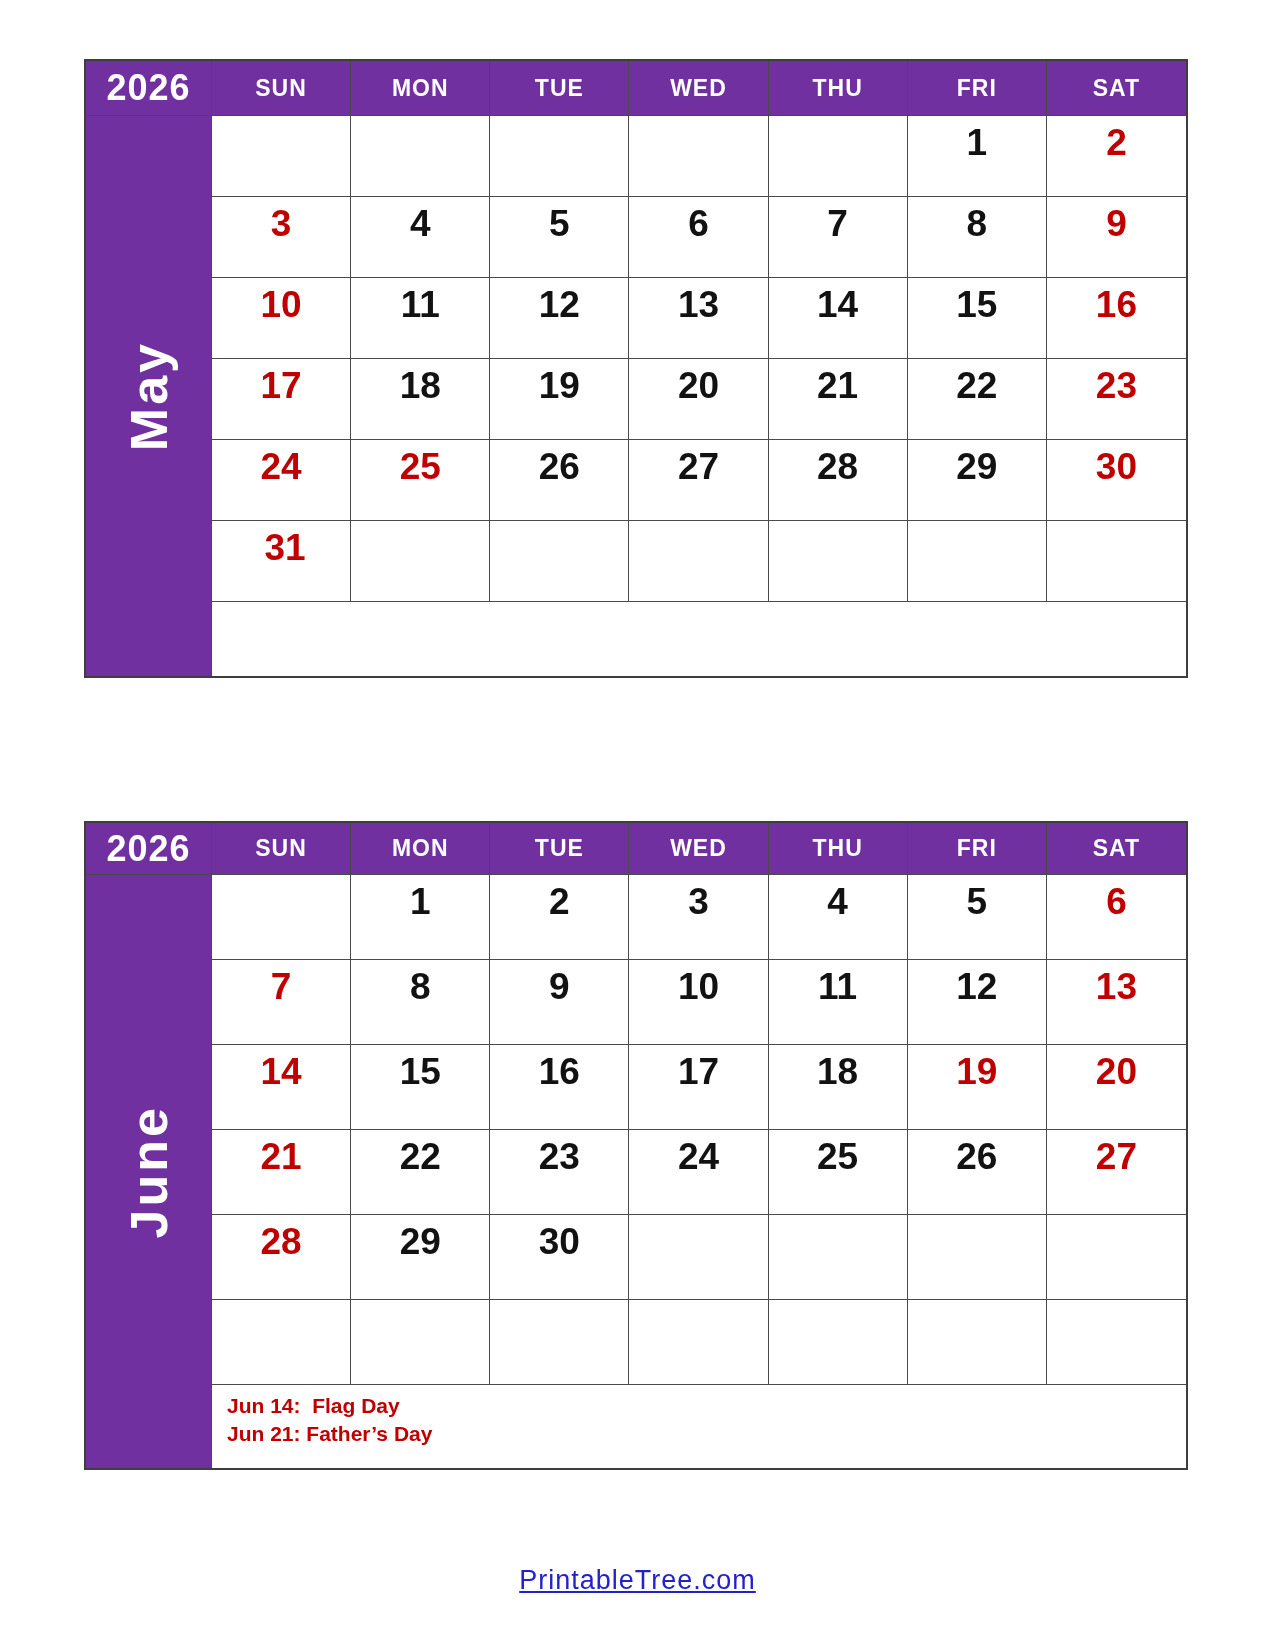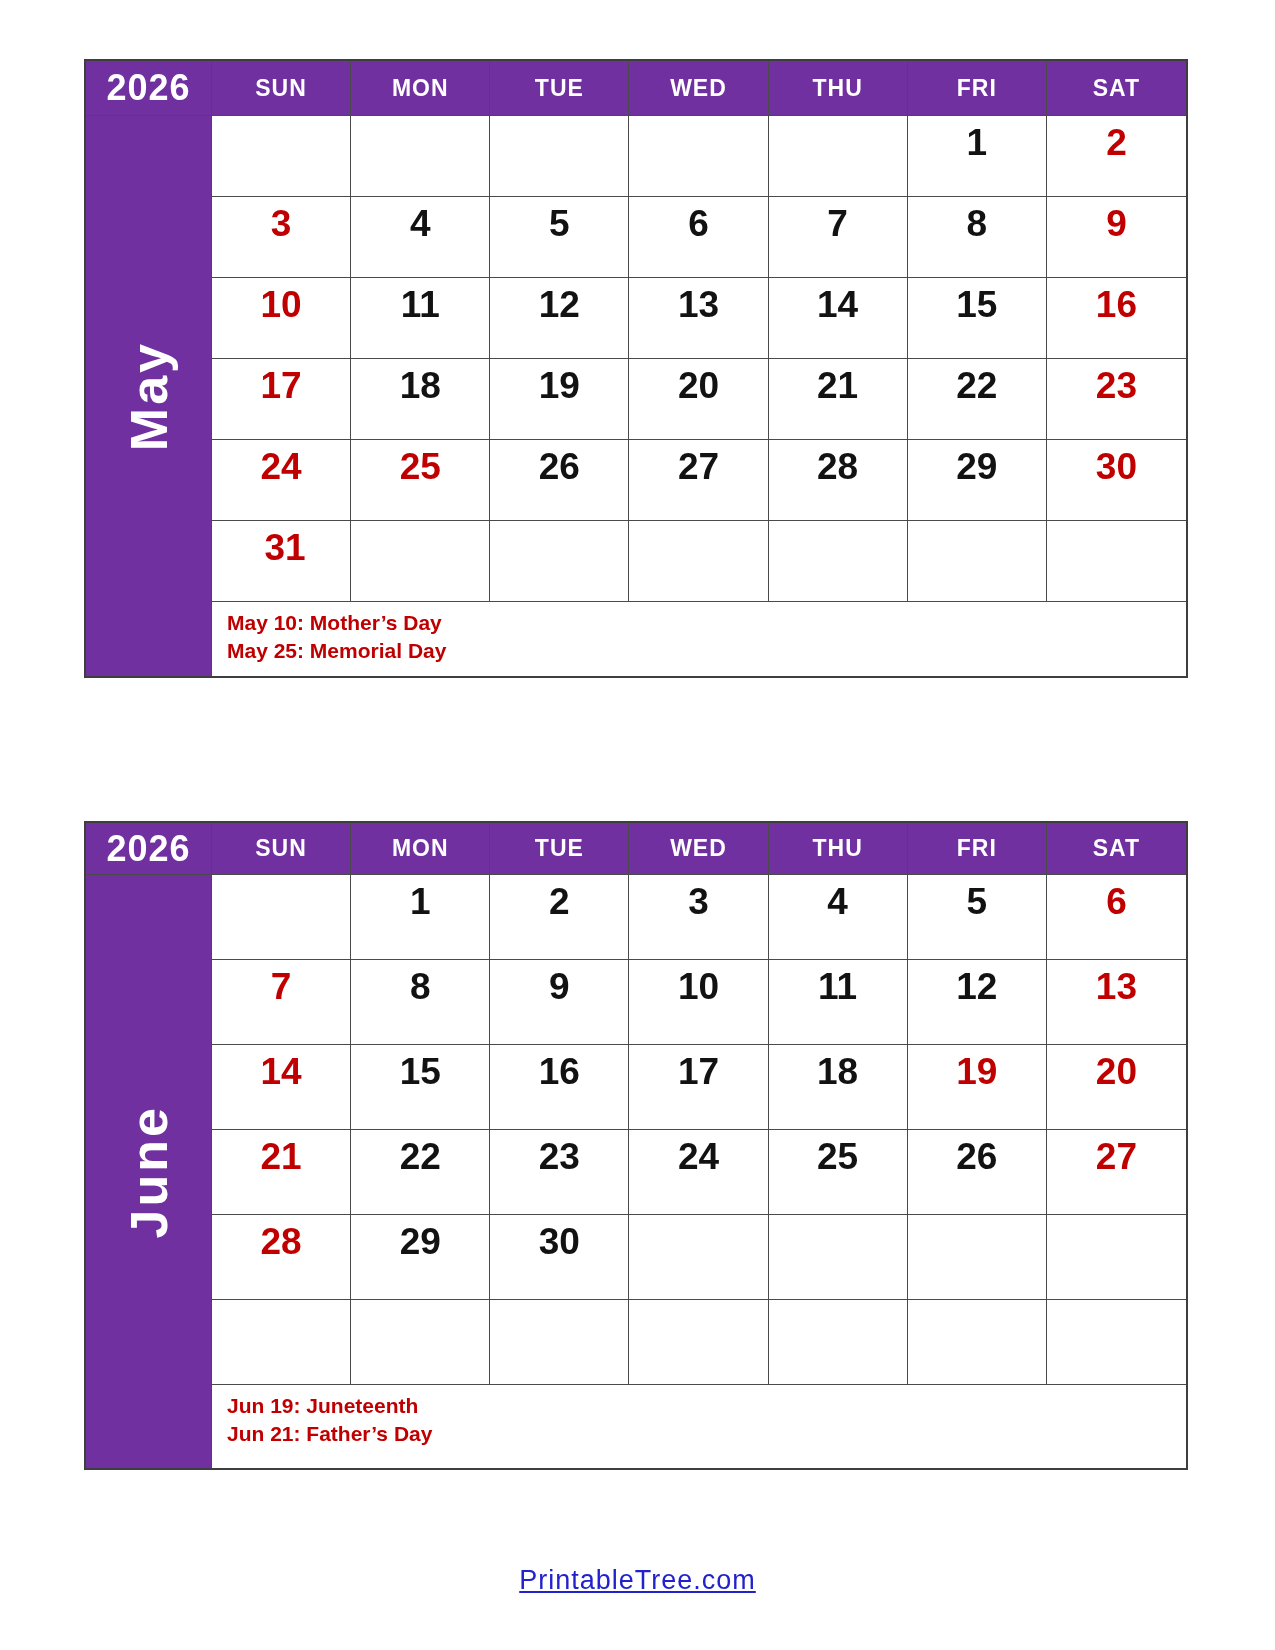--- a/index.html
+++ b/index.html
@@ -113,24 +113,20 @@
   }
 </style>
 </head>
 <body>
 
 <div class="cal cal-0">
   <div class="year-cell">2026</div>
   <div class="sidebar">
     <span class="month-label">May</span>
   </div>
-  <div class="holidays">
-      <div class="holiday-line">May 10: Mother’s Day</div>
-      <div class="holiday-line">May 25: Memorial Day</div>
-    </div>
 <div class="dow-cell" style="grid-column: 2;">SUN</div>
     <div class="dow-cell" style="grid-column: 3;">MON</div>
     <div class="dow-cell" style="grid-column: 4;">TUE</div>
     <div class="dow-cell" style="grid-column: 5;">WED</div>
     <div class="dow-cell" style="grid-column: 6;">THU</div>
     <div class="dow-cell" style="grid-column: 7;">FRI</div>
     <div class="dow-cell col-last" style="grid-column: 8;">SAT</div>
     <div class="day-cell" style="grid-area: 2 / 2;">
       <span class="day-num"></span>
     </div>
@@ -258,21 +254,21 @@
       <span class="day-num"></span>
     </div>
   </div>
 
 <div class="cal cal-1">
   <div class="year-cell">2026</div>
   <div class="sidebar">
     <span class="month-label">June</span>
   </div>
   <div class="holidays">
-      <div class="holiday-line">Jun 19: Juneteenth</div>
+      <div class="holiday-line">Jun 14:  Flag Day</div>
       <div class="holiday-line">Jun 21: Father’s Day</div>
     </div>
 <div class="dow-cell" style="grid-column: 2;">SUN</div>
     <div class="dow-cell" style="grid-column: 3;">MON</div>
     <div class="dow-cell" style="grid-column: 4;">TUE</div>
     <div class="dow-cell" style="grid-column: 5;">WED</div>
     <div class="dow-cell" style="grid-column: 6;">THU</div>
     <div class="dow-cell" style="grid-column: 7;">FRI</div>
     <div class="dow-cell col-last" style="grid-column: 8;">SAT</div>
     <div class="day-cell" style="grid-area: 2 / 2;">

